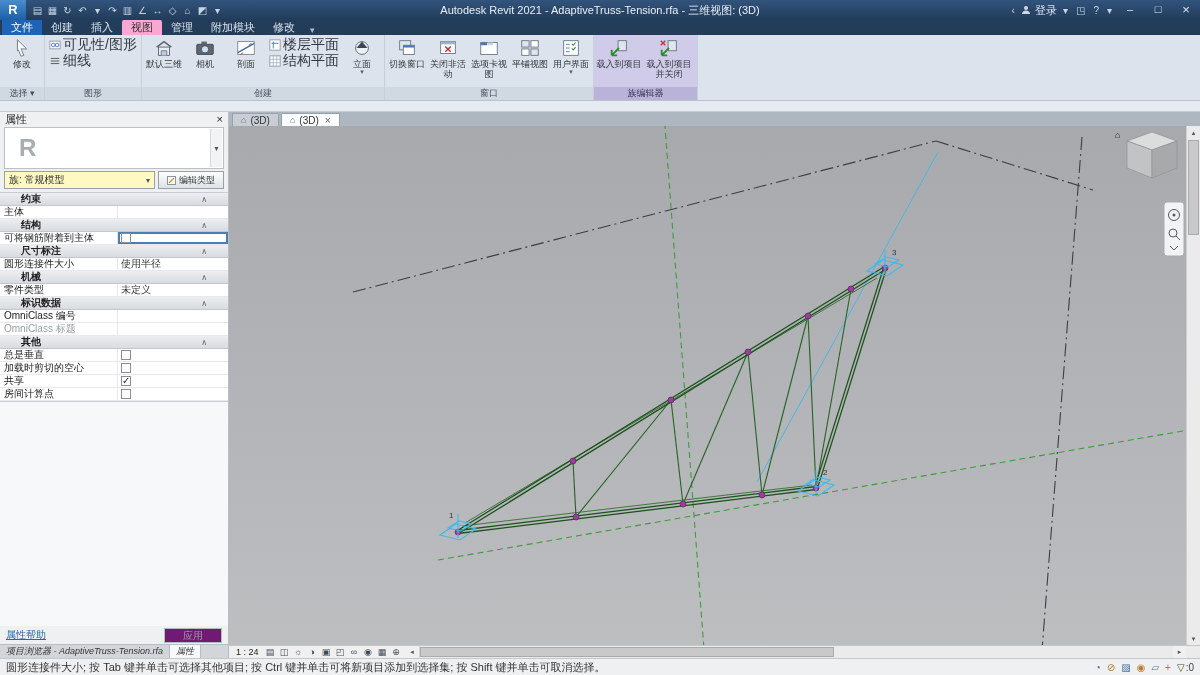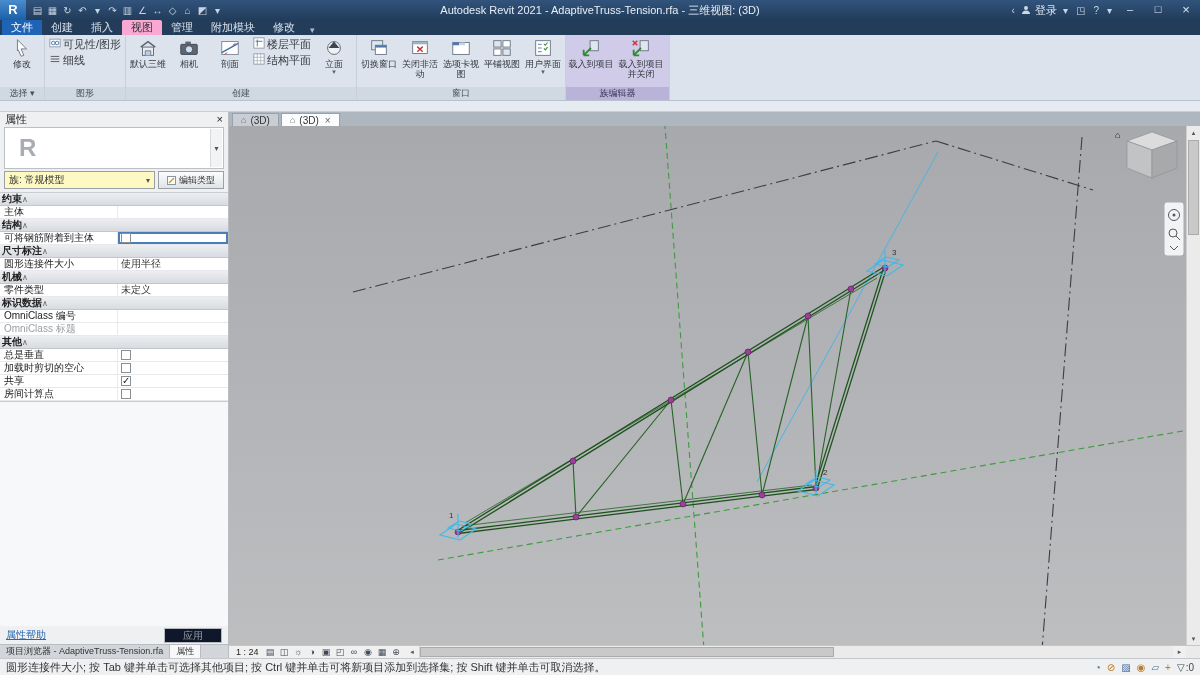--- a/index.html
+++ b/index.html
@@ -30,55 +30,55 @@
   .rpanel { display:flex; flex-direction:column; border-right:1px solid #c6cfda; }
   .rpanel-body { flex:1; display:flex; align-items:flex-start; padding:2px 2px 0 2px; gap:1px; }
   .rpanel-label { height:13px; background:#d0d8e2; text-align:center; font-size:9px; line-height:13px; color:#46505c; }
   .rpanel.family { background:#cfcbe8; }
   .rpanel.family .rpanel-label { background:#b9b3da; color:#3c3756; }
   .rbtn { cursor:default; }
   .rbtn.big { width:40px; display:flex; flex-direction:column; align-items:center; }
   .rbtn.big .lbl { font-size:9px; line-height:10px; text-align:center; color:#33393f; word-break:break-all; }
   .rbtn.big .dd { font-size:7px; color:#55606c; line-height:6px; }
   .small-col { display:flex; flex-direction:column; gap:1px; }
-  .rbtn.small { display:flex; align-items:flex-start; gap:2px; height:15px; font-size:11px; color:#33393f; padding:0 2px; white-space:nowrap; }
+  .rbtn.small { display:flex; align-items:center; gap:2px; height:15px; font-size:14px; color:#33393f; padding:0 2px; white-space:nowrap; }
   .ic24 { width:22px; height:22px; display:block; }
   .ic14 { width:12px; height:12px; display:block; }
 
   .optionsbar { height:11px; background:#e6ebf1; border-bottom:1px solid #c8ced6; }
 
   
   .main { display:flex; height:546px; }
 
   
   .propcol { width:229px; background:#eef0f2; border-right:1px solid #b9bdc2; display:flex; flex-direction:column; }
   .prop-header { height:14px; display:flex; justify-content:space-between; align-items:center; padding:0 5px; font-size:11px; color:#222; }
   .prop-preview { margin:1px 4px 2px 4px; background:#fff; border:1px solid #bcc0c4; height:42px; position:relative; }
   .prop-preview .R { position:absolute; left:14px; top:6px; font-size:24px; font-weight:bold; color:#a7adb3; }
   .prop-preview .pv-dd { position:absolute; right:1px; top:1px; bottom:1px; width:12px; background:#f2f3f4; border-left:1px solid #d6d9dc; font-size:8px; text-align:center; line-height:40px; color:#555; }
   .typesel-row { display:flex; gap:3px; margin:0 4px 3px 4px; }
   .typesel { flex:1; background:#fef9c3; border:1px solid #9aa0a6; height:18px; font-size:10px; display:flex; align-items:center; justify-content:space-between; padding:0 4px; }
   .typesel .arr { font-size:8px; color:#555; }
   .edittype { width:66px; height:18px; background:linear-gradient(#fdfdfd,#dfe3e7); border:1px solid #9aa0a6; font-size:9px; display:flex; align-items:center; justify-content:center; gap:3px; color:#333; }
   .pgrid { border-top:1px solid #c9ccd0; border-bottom:1px solid #c9ccd0; background:#fff; }
   .prow { display:flex; height:13px; border-bottom:1px solid #e7e9eb; font-size:10px; align-items:center; }
-  .prow.group { background:linear-gradient(#eceef1,#d8dbe0); font-weight:bold; padding:0 2px; border-bottom:1px solid #c3c7cc; color:#222; }
+  .prow.group { background:linear-gradient(#eceef1,#d8dbe0); font-weight:bold; justify-content:space-between; padding:0 21px; border-bottom:1px solid #c3c7cc; color:#222; }
   .prow.group .chev { font-weight:normal; font-size:8px; color:#666; }
   .plabel { width:118px; padding-left:4px; color:#222; border-right:1px solid #e7e9eb; overflow:hidden; white-space:nowrap; height:100%; line-height:12px; }
   .plabel.dim { color:#9aa0a6; }
   .pvalue { flex:1; height:100%; display:flex; align-items:center; padding-left:3px; overflow:hidden; white-space:nowrap; }
   .pvalue.sel { outline:2px solid #4a7ebb; outline-offset:-2px; }
   .cb { width:10px; height:10px; border:1px solid #8a8f94; background:#fff; position:relative; display:inline-block; }
   .cb.checked::after { content:"✓"; position:absolute; top:-2px; left:0px; font-size:10px; color:#222; }
   .prop-fill { flex:1; background:#f7f8f9; }
   .prop-bottom { height:18px; display:flex; justify-content:space-between; align-items:center; padding:0 6px; }
   .helplink { color:#2a66b0; text-decoration:underline; font-size:10px; }
-  .applybtn { width:58px; height:15px; background:#0f172a; border:1px solid #b6babe; color:#9aa0a6; text-align:center; font-size:10px; line-height:13px; }
+  .applybtn { width:58px; height:15px; background:#701a75; border:1px solid #b6babe; color:#9aa0a6; text-align:center; font-size:10px; line-height:13px; }
   .prop-tabs { height:14px; display:flex; background:#d2d5d9; border-top:1px solid #b9bdc2; }
-  .ptab { padding:4px 6px; font-size:9px; display:flex; align-items:center; border-right:1px solid #b9bdc2; color:#333; white-space:nowrap; }
+  .ptab { padding:4px 6px; font-size:9px; display:flex; align-items:center; border-right:1px solid #b9bdc2; color:#333; white-space:nowrap;font-style:italic; }
   .ptab.active { background:#f7f8f9; }
 
   
   .viewcol { flex:1; display:flex; flex-direction:column; min-width:0; }
   .viewtabs { height:14px; background:#aeb6c0; display:flex; align-items:flex-end; padding-left:3px; gap:2px; }
   .vtab { height:13px; display:flex; align-items:center; gap:4px; padding:0 8px; background:#c9ced6; font-size:10px; border:1px solid #98a1ac; border-bottom:none; color:#333; }
   .vtab.active { background:#fbfcfd; }
   .vtab .vt-ic { font-size:9px; color:#55606c; }
   .vtab .vt-x { font-size:10px; color:#666; margin-left:2px; }
   .viewport { position:relative; height:519px; }

